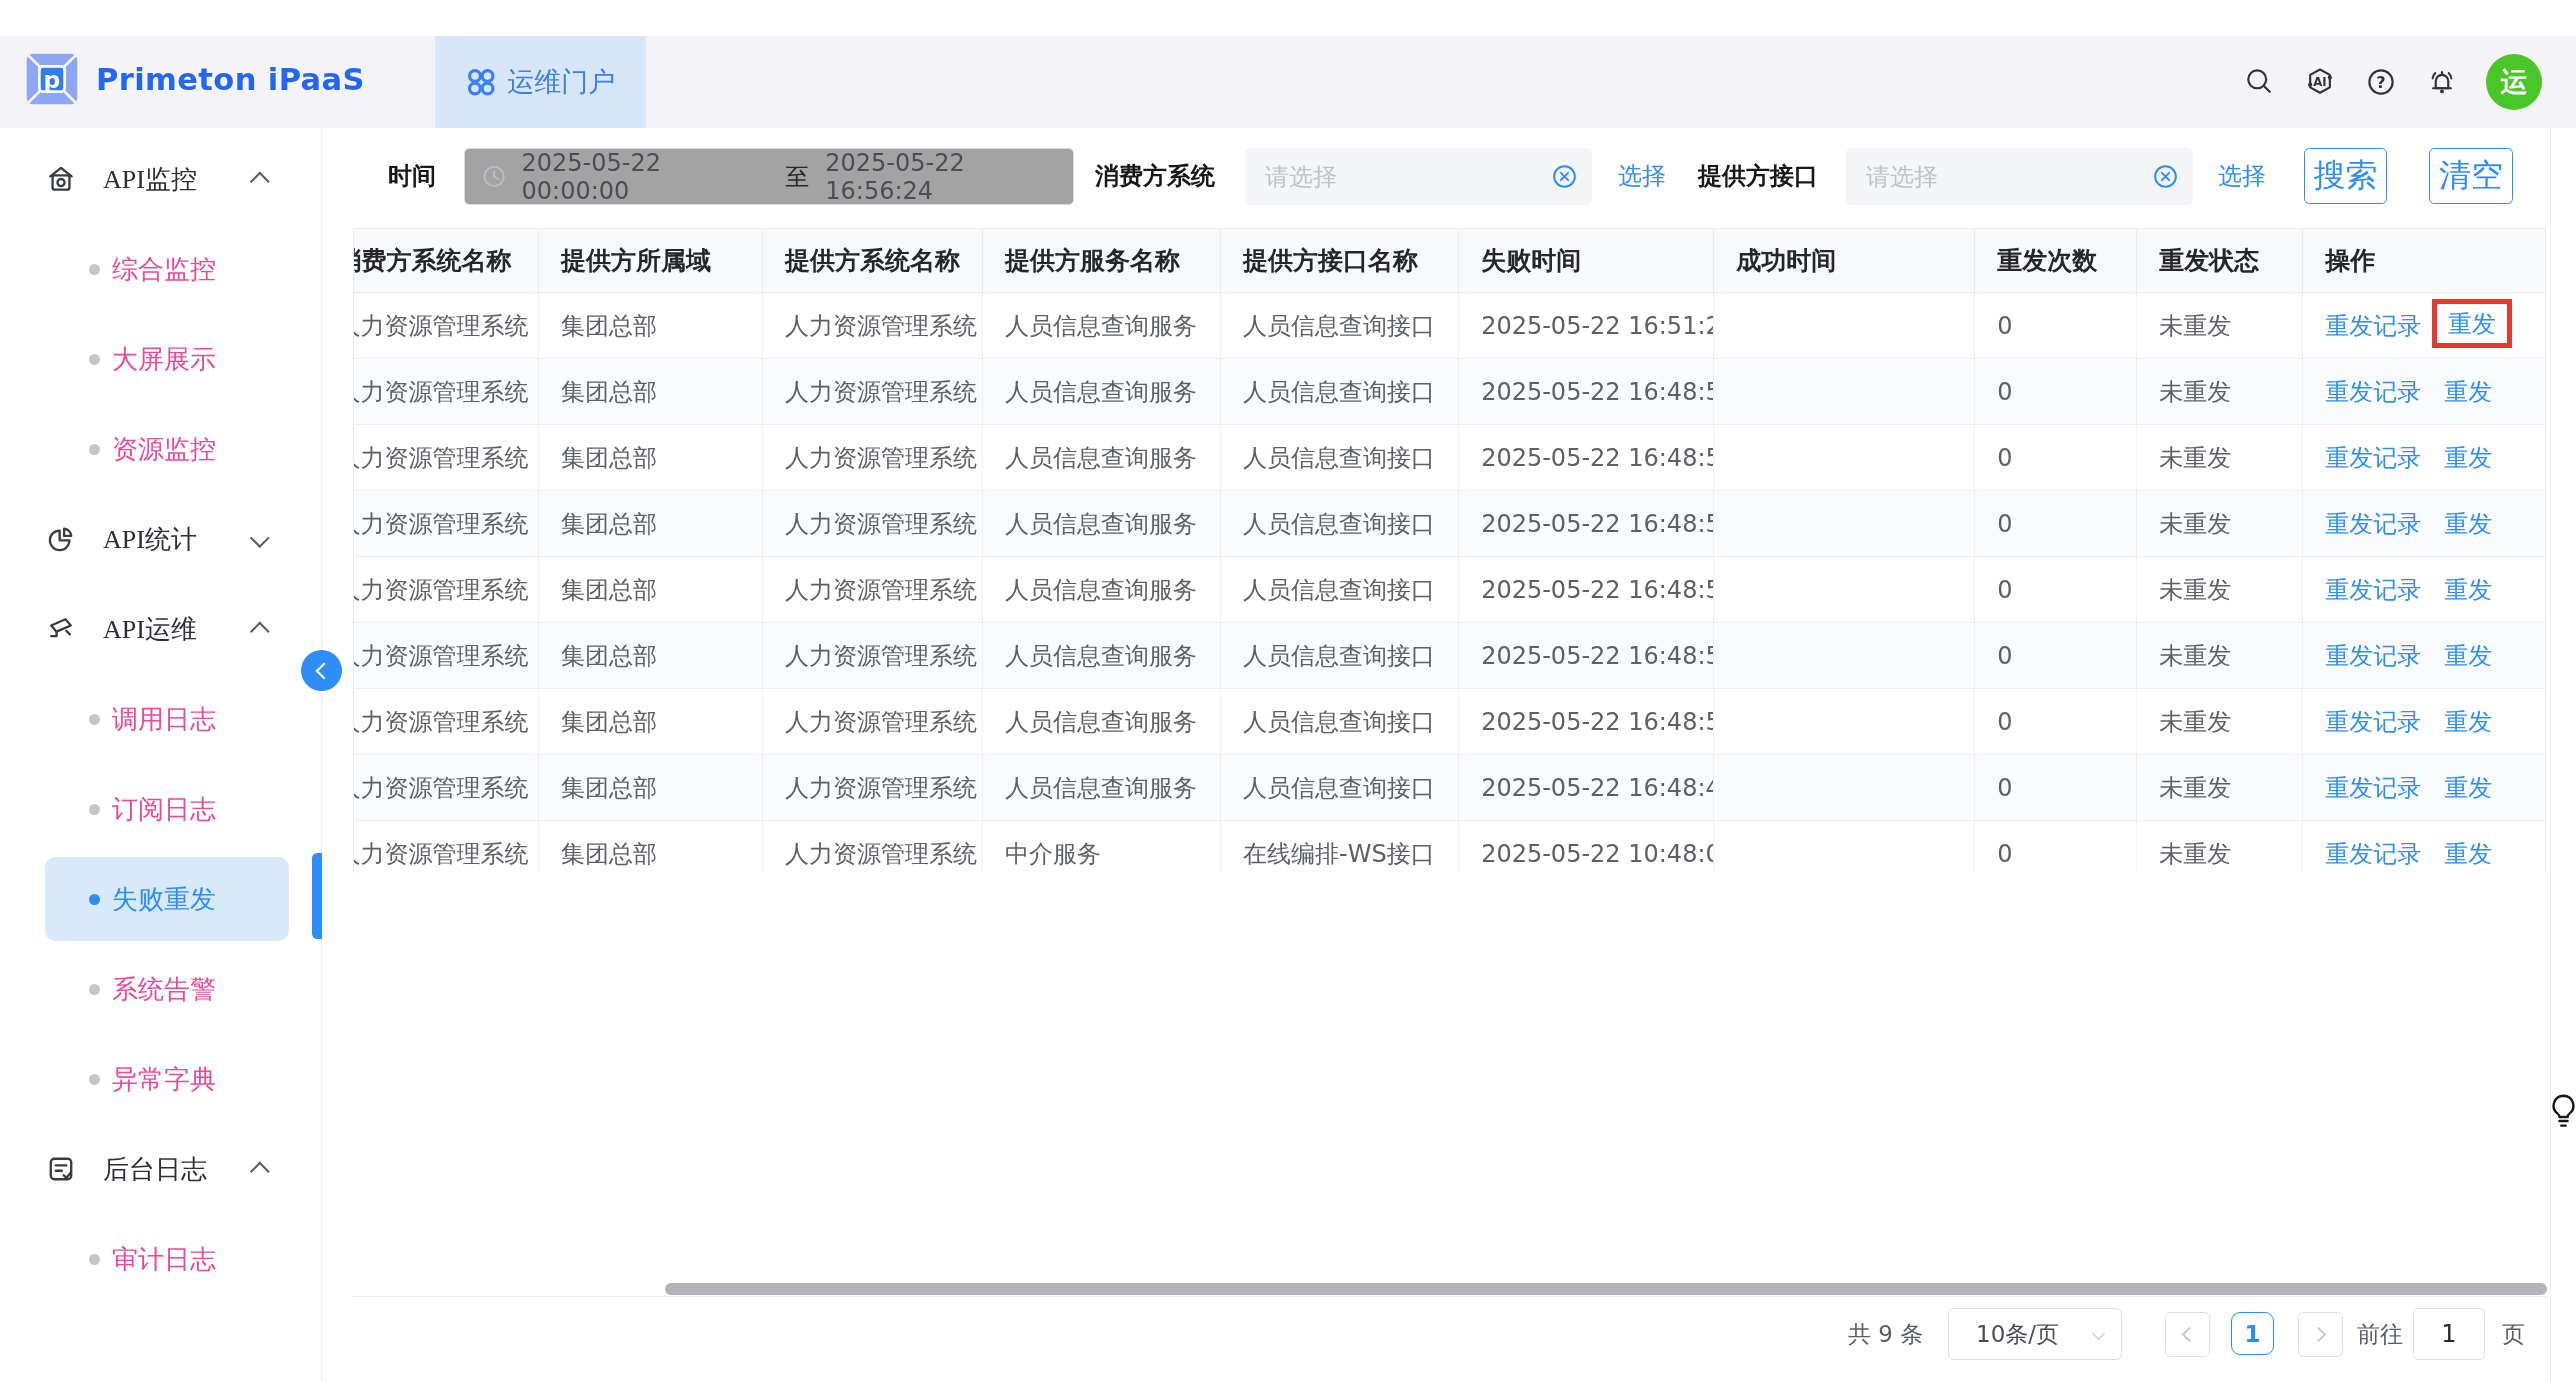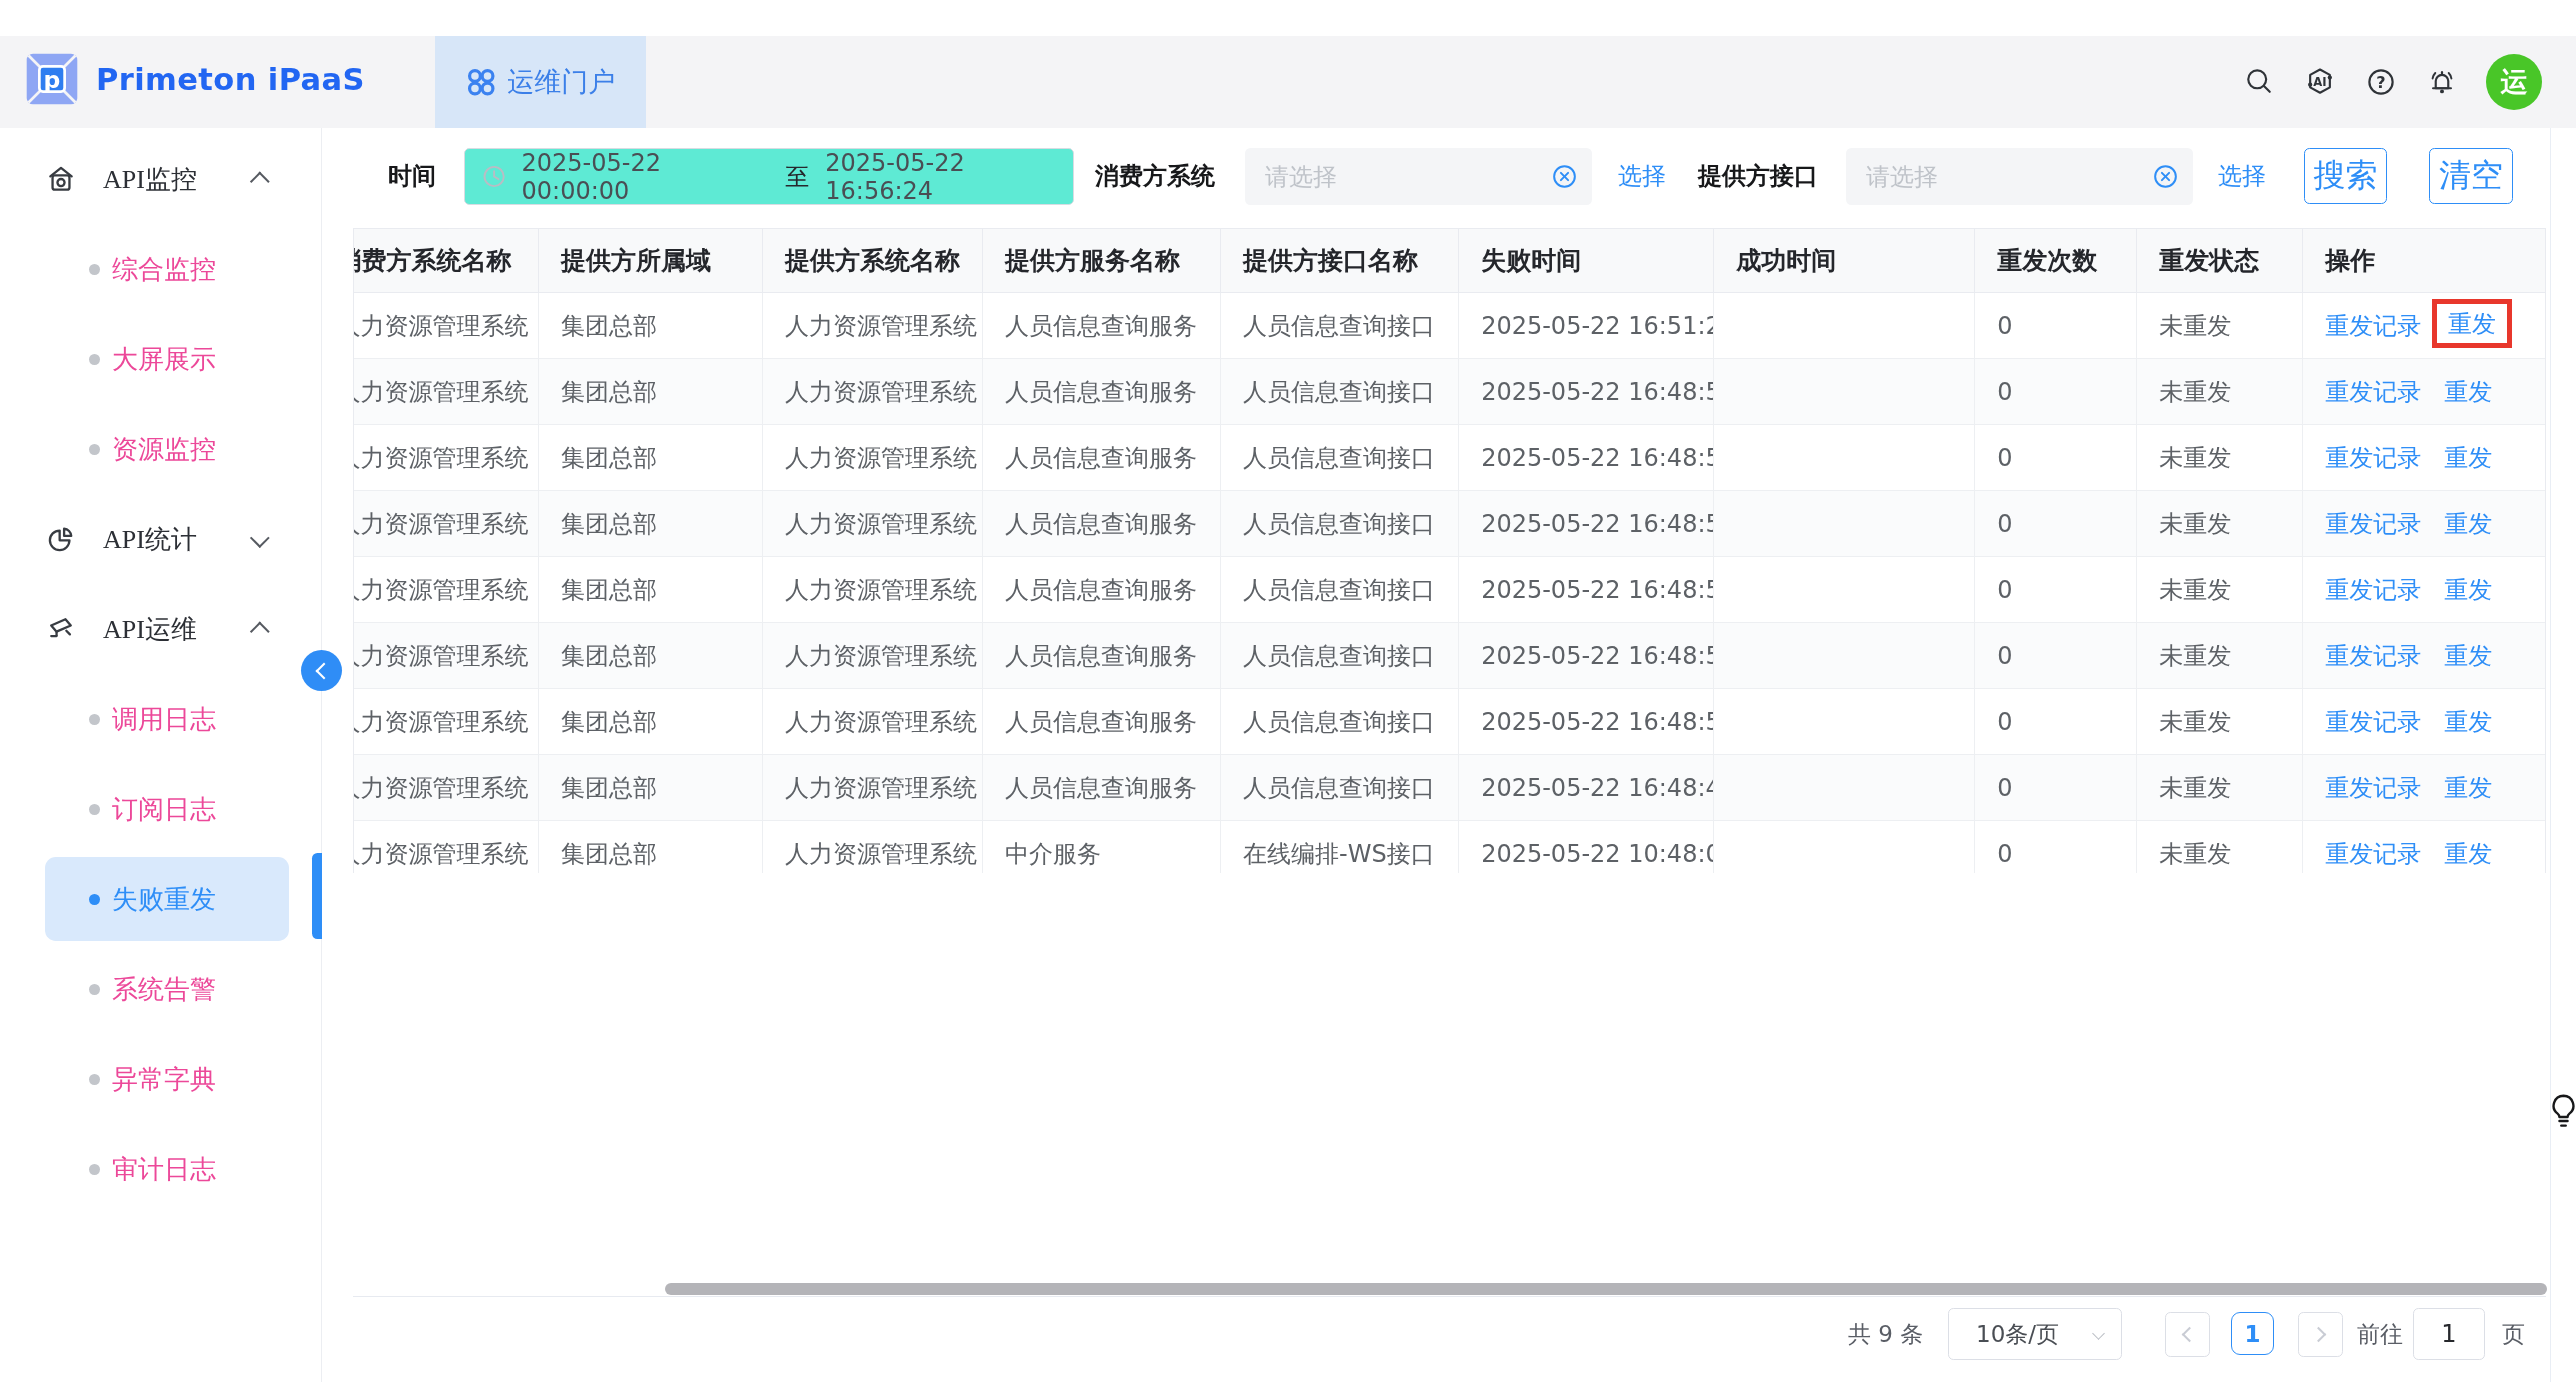--- a/index.html
+++ b/index.html
@@ -35,21 +35,21 @@
   .active-bar{position:absolute;left:312px;width:10px;height:86px;background:#2e8ef7;border-radius:5.4px 0 0 5.4px;}
   .collapse-toggle{position:absolute;left:301px;top:650px;width:41px;height:41px;border-radius:50%;
                    background:#2f8df6;z-index:5;display:flex;align-items:center;justify-content:center;cursor:pointer;}
   .collapse-toggle .arr{width:10px;height:10px;border:solid #fff;border-width:0 2.7px 2.7px 0;transform:rotate(135deg);margin-left:4.5px;}
 
   
   .content{position:absolute;left:330px;top:128px;width:2221px;height:1254px;background:#fff;
            border-right:0.9px solid #e9eef5;box-sizing:border-box;}
   .flabel{position:absolute;font-size:24px;font-weight:700;color:#17181a;top:32px;}
   .date-input{position:absolute;left:134px;top:20px;width:610px;height:57px;border:0.9px solid #d8dce2;border-radius:5.4px;
-              box-sizing:border-box;background:#5eead4;display:flex;align-items:center;padding-left:16px;font-size:24px;color:#4a4e54;cursor:pointer;}
+              box-sizing:border-box;background:#a3a3a3;display:flex;align-items:center;padding-left:16px;font-size:24px;color:#4a4e54;cursor:pointer;}
   .date-input .to{color:#26282c;margin:0 16px;}
   .sel-input{position:absolute;top:20px;width:347px;height:57px;background:#f4f5f7;border-radius:5.4px;font-size:24px;
              color:#bfc3c9;display:flex;align-items:center;padding-left:20px;box-sizing:border-box;cursor:pointer;}
   .clear-x{position:absolute;right:14.3px;top:15.2px;width:27px;height:27px;}
   .blue-link{position:absolute;top:32px;font-size:24px;color:#2e8ef7;cursor:pointer;}
   .fbtn{position:absolute;top:20px;height:56px;border:1.8px solid #2e8ef7;border-radius:5.4px;background:#fff;color:#2e8ef7;
         font-size:32px;display:flex;align-items:center;justify-content:center;box-sizing:border-box;cursor:pointer;}
 
   
   .tbl-viewport{position:absolute;left:23px;top:100px;width:2193px;height:645px;overflow:hidden;
@@ -199,20 +199,30 @@
         <span class="bullet"></span>
         <span class="lbl">失败重发</span>
       </div>
       <div class="side-item child">
         <span class="bullet"></span>
         <span class="lbl">系统告警</span>
       </div>
       <div class="side-item child">
         <span class="bullet"></span>
         <span class="lbl">异常字典</span>
+      </div>
+      <div class="side-item group">
+        <span class="gicon"><svg width="32" height="32" viewBox="0 0 36 36">
+            <rect x="6.5" y="6.5" width="23" height="23" rx="4" fill="none" stroke="#383c42" stroke-width="2.6"></rect>
+            <line x1="12" y1="14" x2="24" y2="14" stroke="#383c42" stroke-width="2.6" stroke-linecap="round"></line>
+            <line x1="12" y1="20" x2="19" y2="20" stroke="#383c42" stroke-width="2.6" stroke-linecap="round"></line>
+            <path d="M21 25 l3 3 5 -6" fill="none" stroke="#383c42" stroke-width="2.6" stroke-linecap="round" stroke-linejoin="round"></path>
+          </svg></span>
+        <span class="chev up"></span>
+        <span class="lbl">后台日志</span>
       </div>
       <div class="side-item child">
         <span class="bullet"></span>
         <span class="lbl">审计日志</span>
       </div>
     </div>
   <div class="collapse-toggle">
     <span class="arr"></span>
   </div>
 

